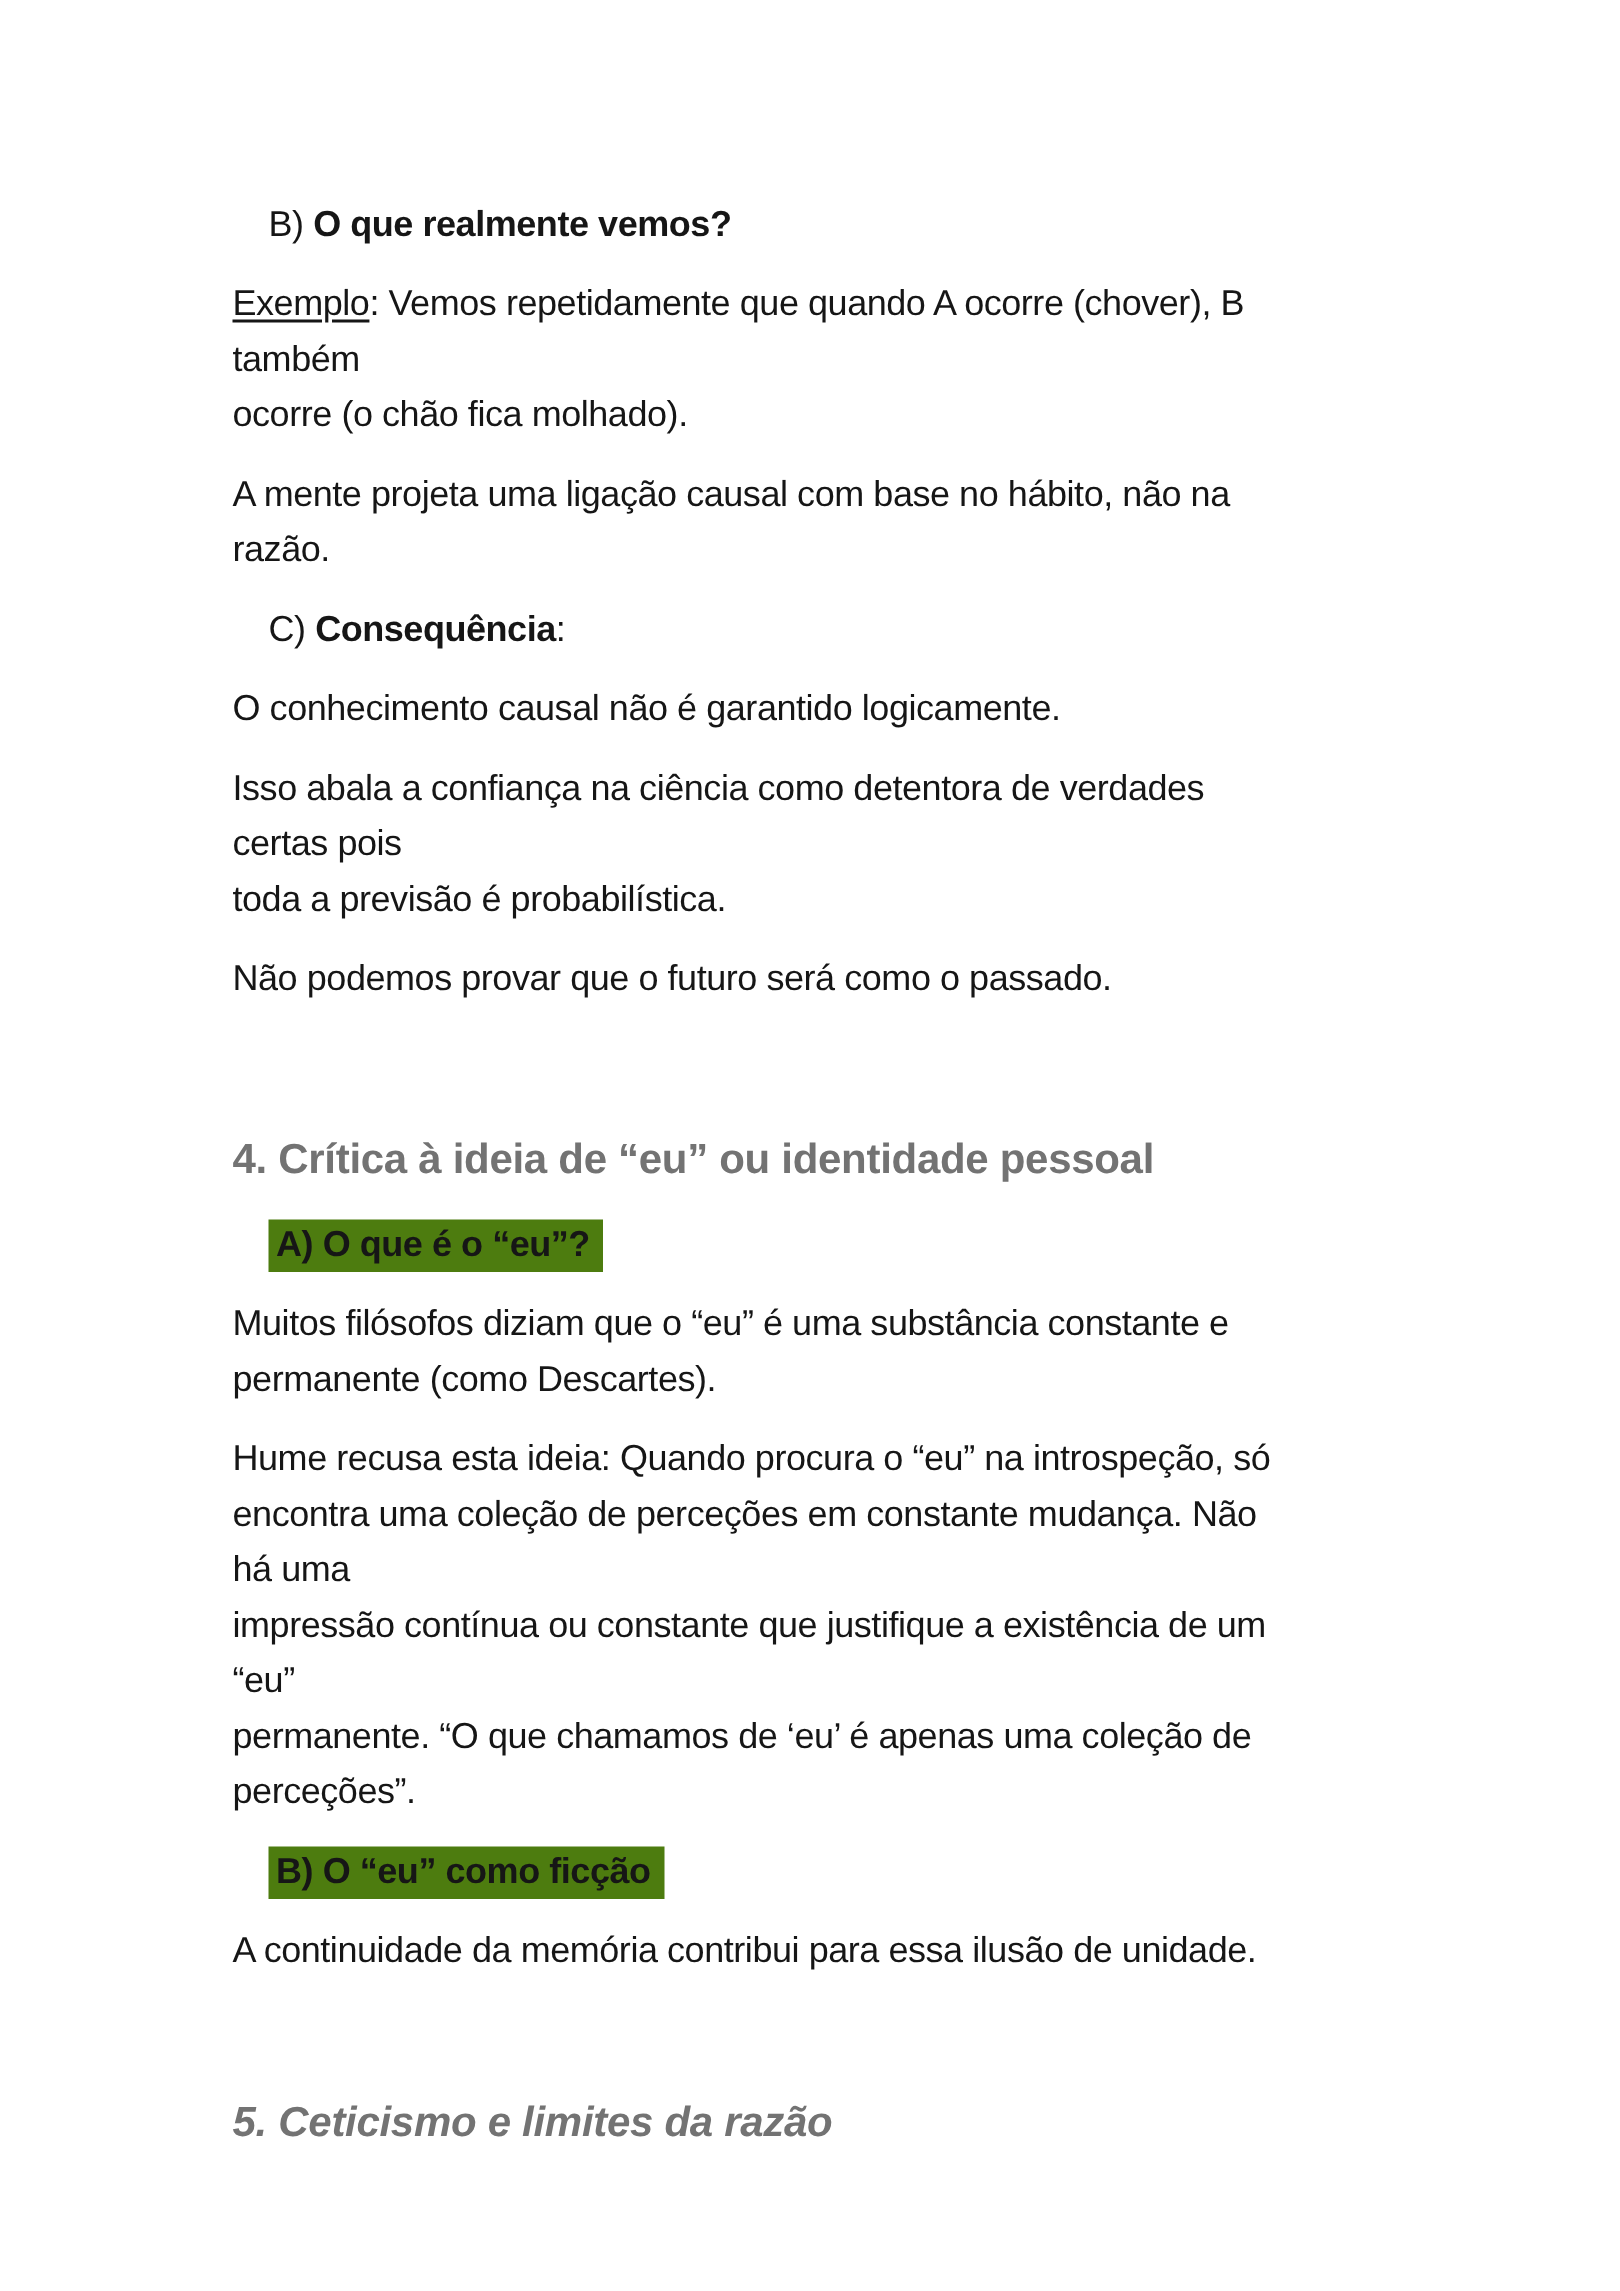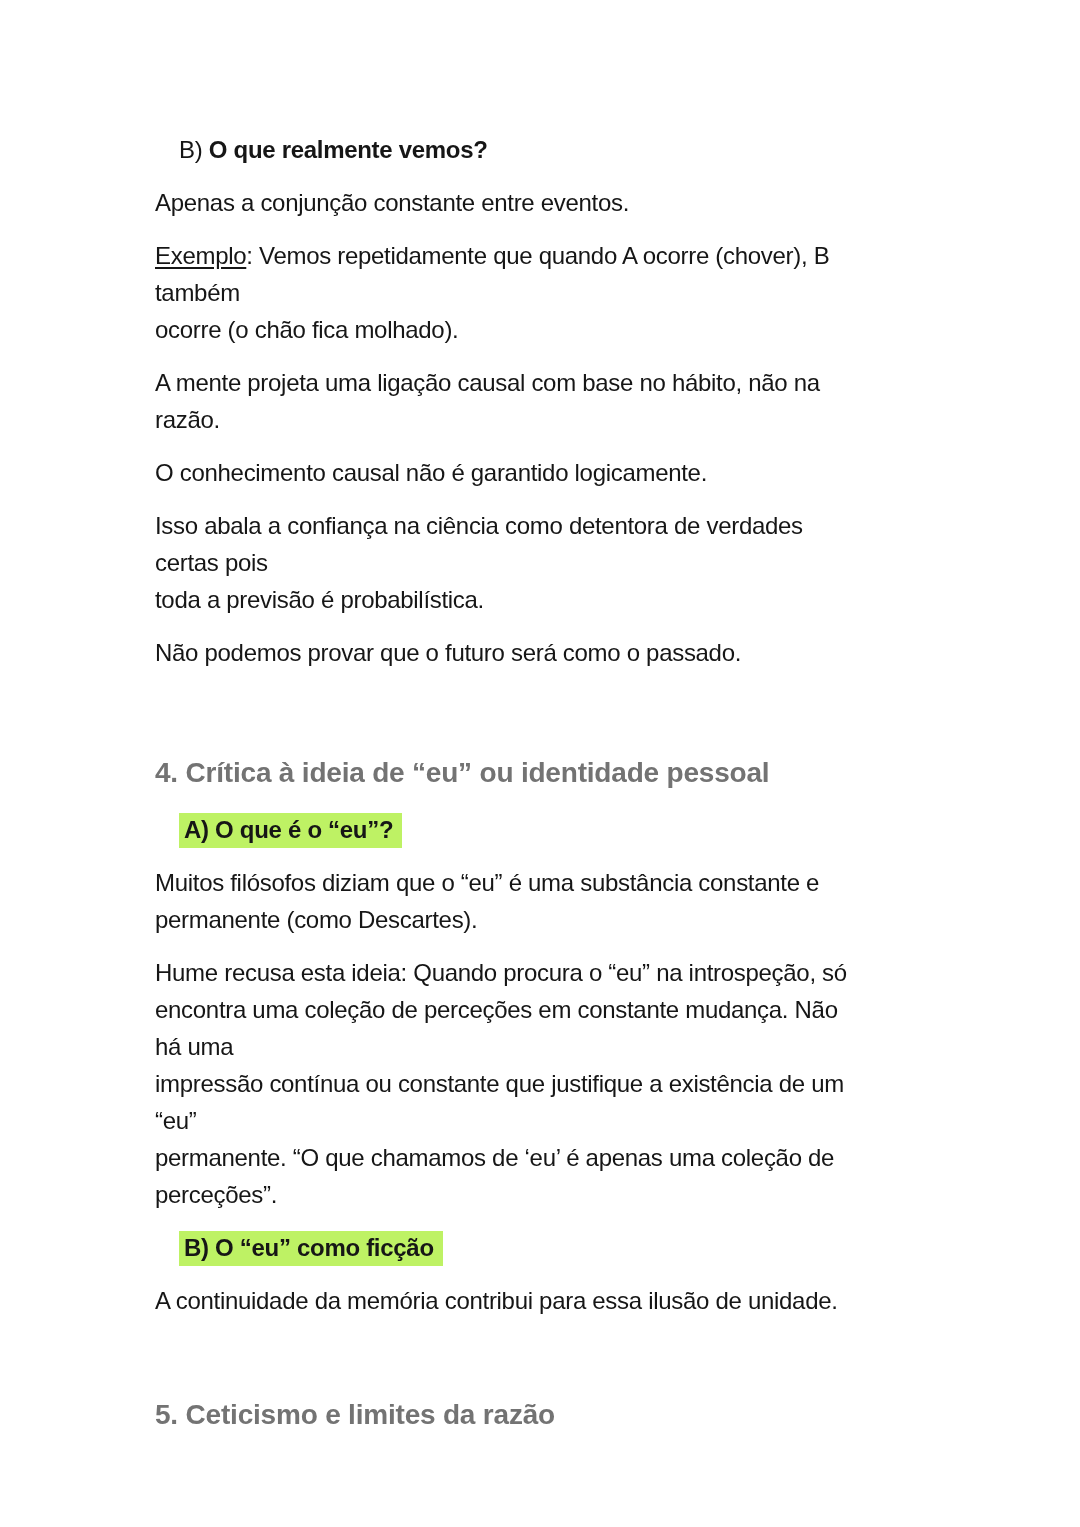--- a/index.html
+++ b/index.html
@@ -34,50 +34,51 @@
   .bold {
     font-weight: 700;
   }
   .under {
     text-decoration: underline;
     text-underline-offset: 3px;
     text-align: center;
   }
   .hl {
     font-weight: 700;
-    background: #bef264;
+    background: #4d7c0f;
     padding: 3px 9px 5px 5px;
   }
   h2 {
     font-weight: 700;
     font-size: 28px;
     line-height: 40px;
     color: #737373;
     letter-spacing: -0.2px;
     margin: 82px 0 18px 0;
   }
   h2.last {
     margin-top: 76px;
     margin-bottom: 15px;
+    font-style: italic;
   }
 </style>
 </head>
 <body>
 
 <div class="page">
 
   <p class="sub"><span>B) </span><span class="bold">O que realmente vemos?</span></p>
 
-  <p>Apenas a conjunção constante entre eventos.</p>
 
   <p><span class="under">Exemplo</span><span>: Vemos repetidamente que quando A ocorre (chover), B também
 ocorre (o chão fica molhado).</span></p>
 
   <p>A mente projeta uma ligação causal com base no hábito, não na razão.</p>
 
+  <p class="sub"><span>C) </span><span class="bold">Consequência</span><span>:</span></p>
 
   <p>O conhecimento causal não é garantido logicamente.</p>
 
   <p>Isso abala a confiança na ciência como detentora de verdades certas pois
 toda a previsão é probabilística.</p>
 
   <p>Não podemos provar que o futuro será como o passado.</p>
 
   <h2>4. Crítica à ideia de “eu” ou identidade pessoal</h2>
 

